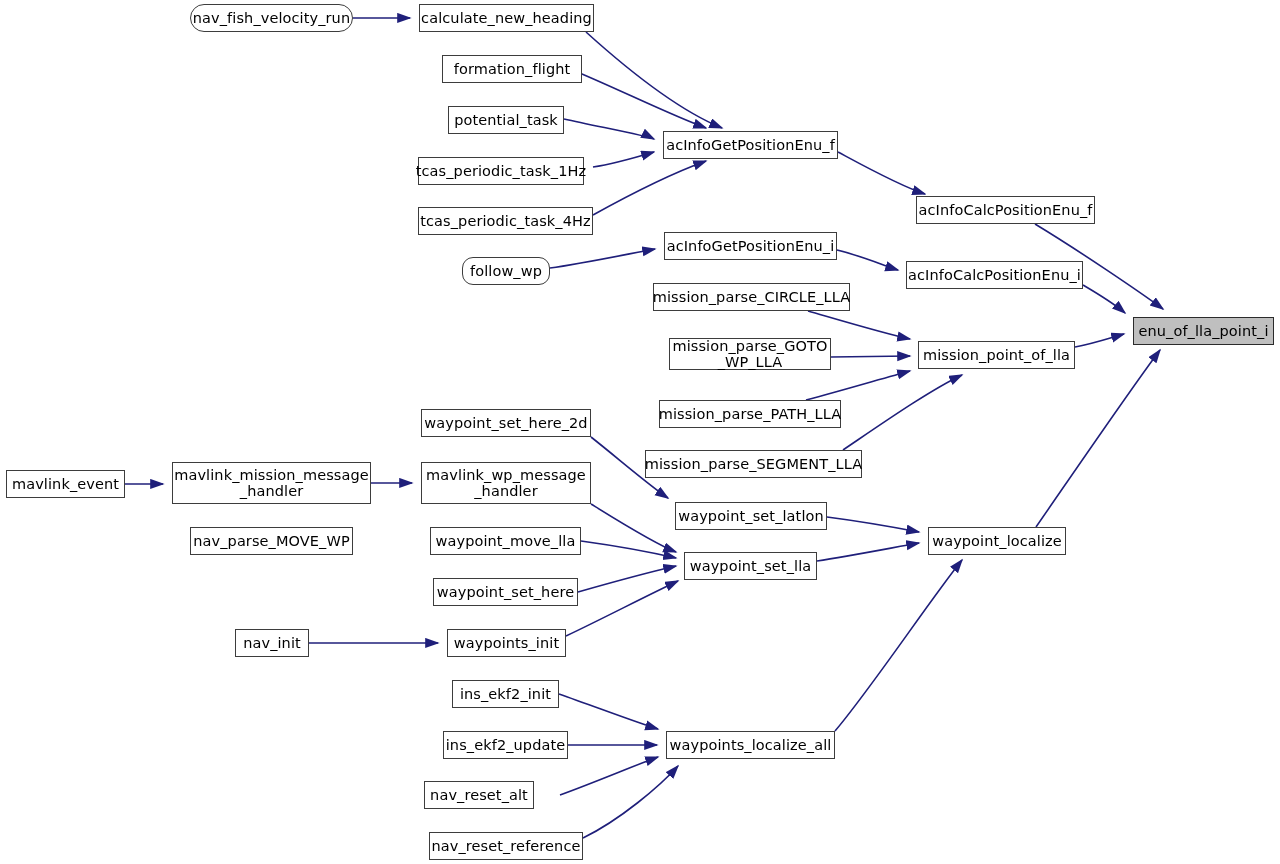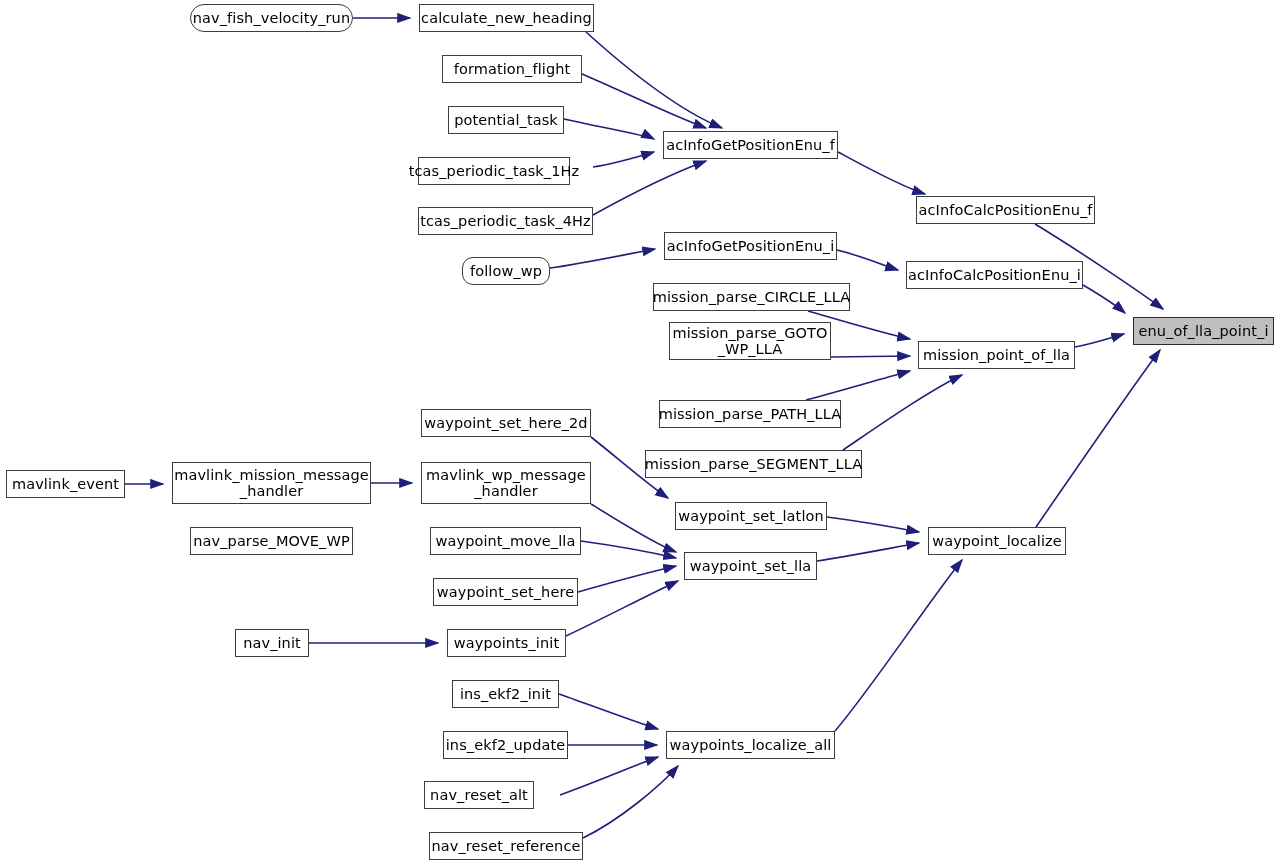--- a/index.html
+++ b/index.html
@@ -68,29 +68,29 @@
         <path d="M583,838 C620,820 660,786 678,766" fill="none" stroke="#1f1f7a" stroke-width="1.6" marker-end="url(#arrow)"></path>
         <path d="M835,731 C870,690 930,600 962,560" fill="none" stroke="#1f1f7a" stroke-width="1.6" marker-end="url(#arrow)"></path>
       </g>
   </svg>
   <div id="nodes-layer">
       <div class="node" style="left: 190px; top: 4px; width: 163px; height: 28px; border-radius: 14px;">nav_fish_velocity_run</div>
       <div class="node" style="left: 419px; top: 4px; width: 175px; height: 28px;">calculate_new_heading</div>
       <div class="node" style="left: 442px; top: 55px; width: 140px; height: 28px;">formation_flight</div>
       <div class="node" style="left: 448px; top: 106px; width: 116px; height: 28px;">potential_task</div>
       <div class="node" style="left: 663px; top: 131px; width: 175px; height: 28px;">acInfoGetPositionEnu_f</div>
-      <div class="node" style="left: 418px; top: 157px; width: 152px; height: 28px;">tcas_periodic_task_1Hz</div>
+      <div class="node" style="left: 418px; top: 157px; width: 166px; height: 28px;">tcas_periodic_task_1Hz</div>
       <div class="node" style="left: 908px; top: 196px; width: 179px; height: 28px; margin-left: 8px;">acInfoCalcPositionEnu_f</div>
       <div class="node" style="left: 418px; top: 207px; width: 175px; height: 28px;">tcas_periodic_task_4Hz</div>
       <div class="node" style="left: 664px; top: 232px; width: 173px; height: 28px;">acInfoGetPositionEnu_i</div>
       <div class="node" style="left: 462px; top: 257px; width: 88px; height: 28px; border-radius: 11px;">follow_wp</div>
       <div class="node" style="left: 906px; top: 261px; width: 177px; height: 28px;">acInfoCalcPositionEnu_i</div>
       <div class="node" style="left: 653px; top: 283px; width: 197px; height: 28px;">mission_parse_CIRCLE_LLA</div>
       <div class="node highlight" style="left: 1133px; top: 317px; width: 141px; height: 28px; text-align: center;">enu_of_lla_point_i</div>
-      <div class="node" style="left: 669px; top: 322px; width: 162px; height: 38px;">mission_parse_GOTO
+      <div class="node" style="left: 669px; top: 338px; width: 162px; height: 32px;">mission_parse_GOTO
 _WP_LLA</div>
       <div class="node" style="left: 918px; top: 341px; width: 157px; height: 28px;">mission_point_of_lla</div>
       <div class="node" style="left: 659px; top: 400px; width: 182px; height: 28px;">mission_parse_PATH_LLA</div>
       <div class="node" style="left: 421px; top: 409px; width: 170px; height: 28px;">waypoint_set_here_2d</div>
       <div class="node" style="left: 645px; top: 450px; width: 217px; height: 28px;">mission_parse_SEGMENT_LLA</div>
       <div class="node" style="left: 6px; top: 470px; width: 119px; height: 28px;">mavlink_event</div>
       <div class="node" style="left: 172px; top: 462px; width: 199px; height: 42px;">mavlink_mission_message
 _handler</div>
       <div class="node" style="left: 421px; top: 462px; width: 170px; height: 42px;">mavlink_wp_message
 _handler</div>

